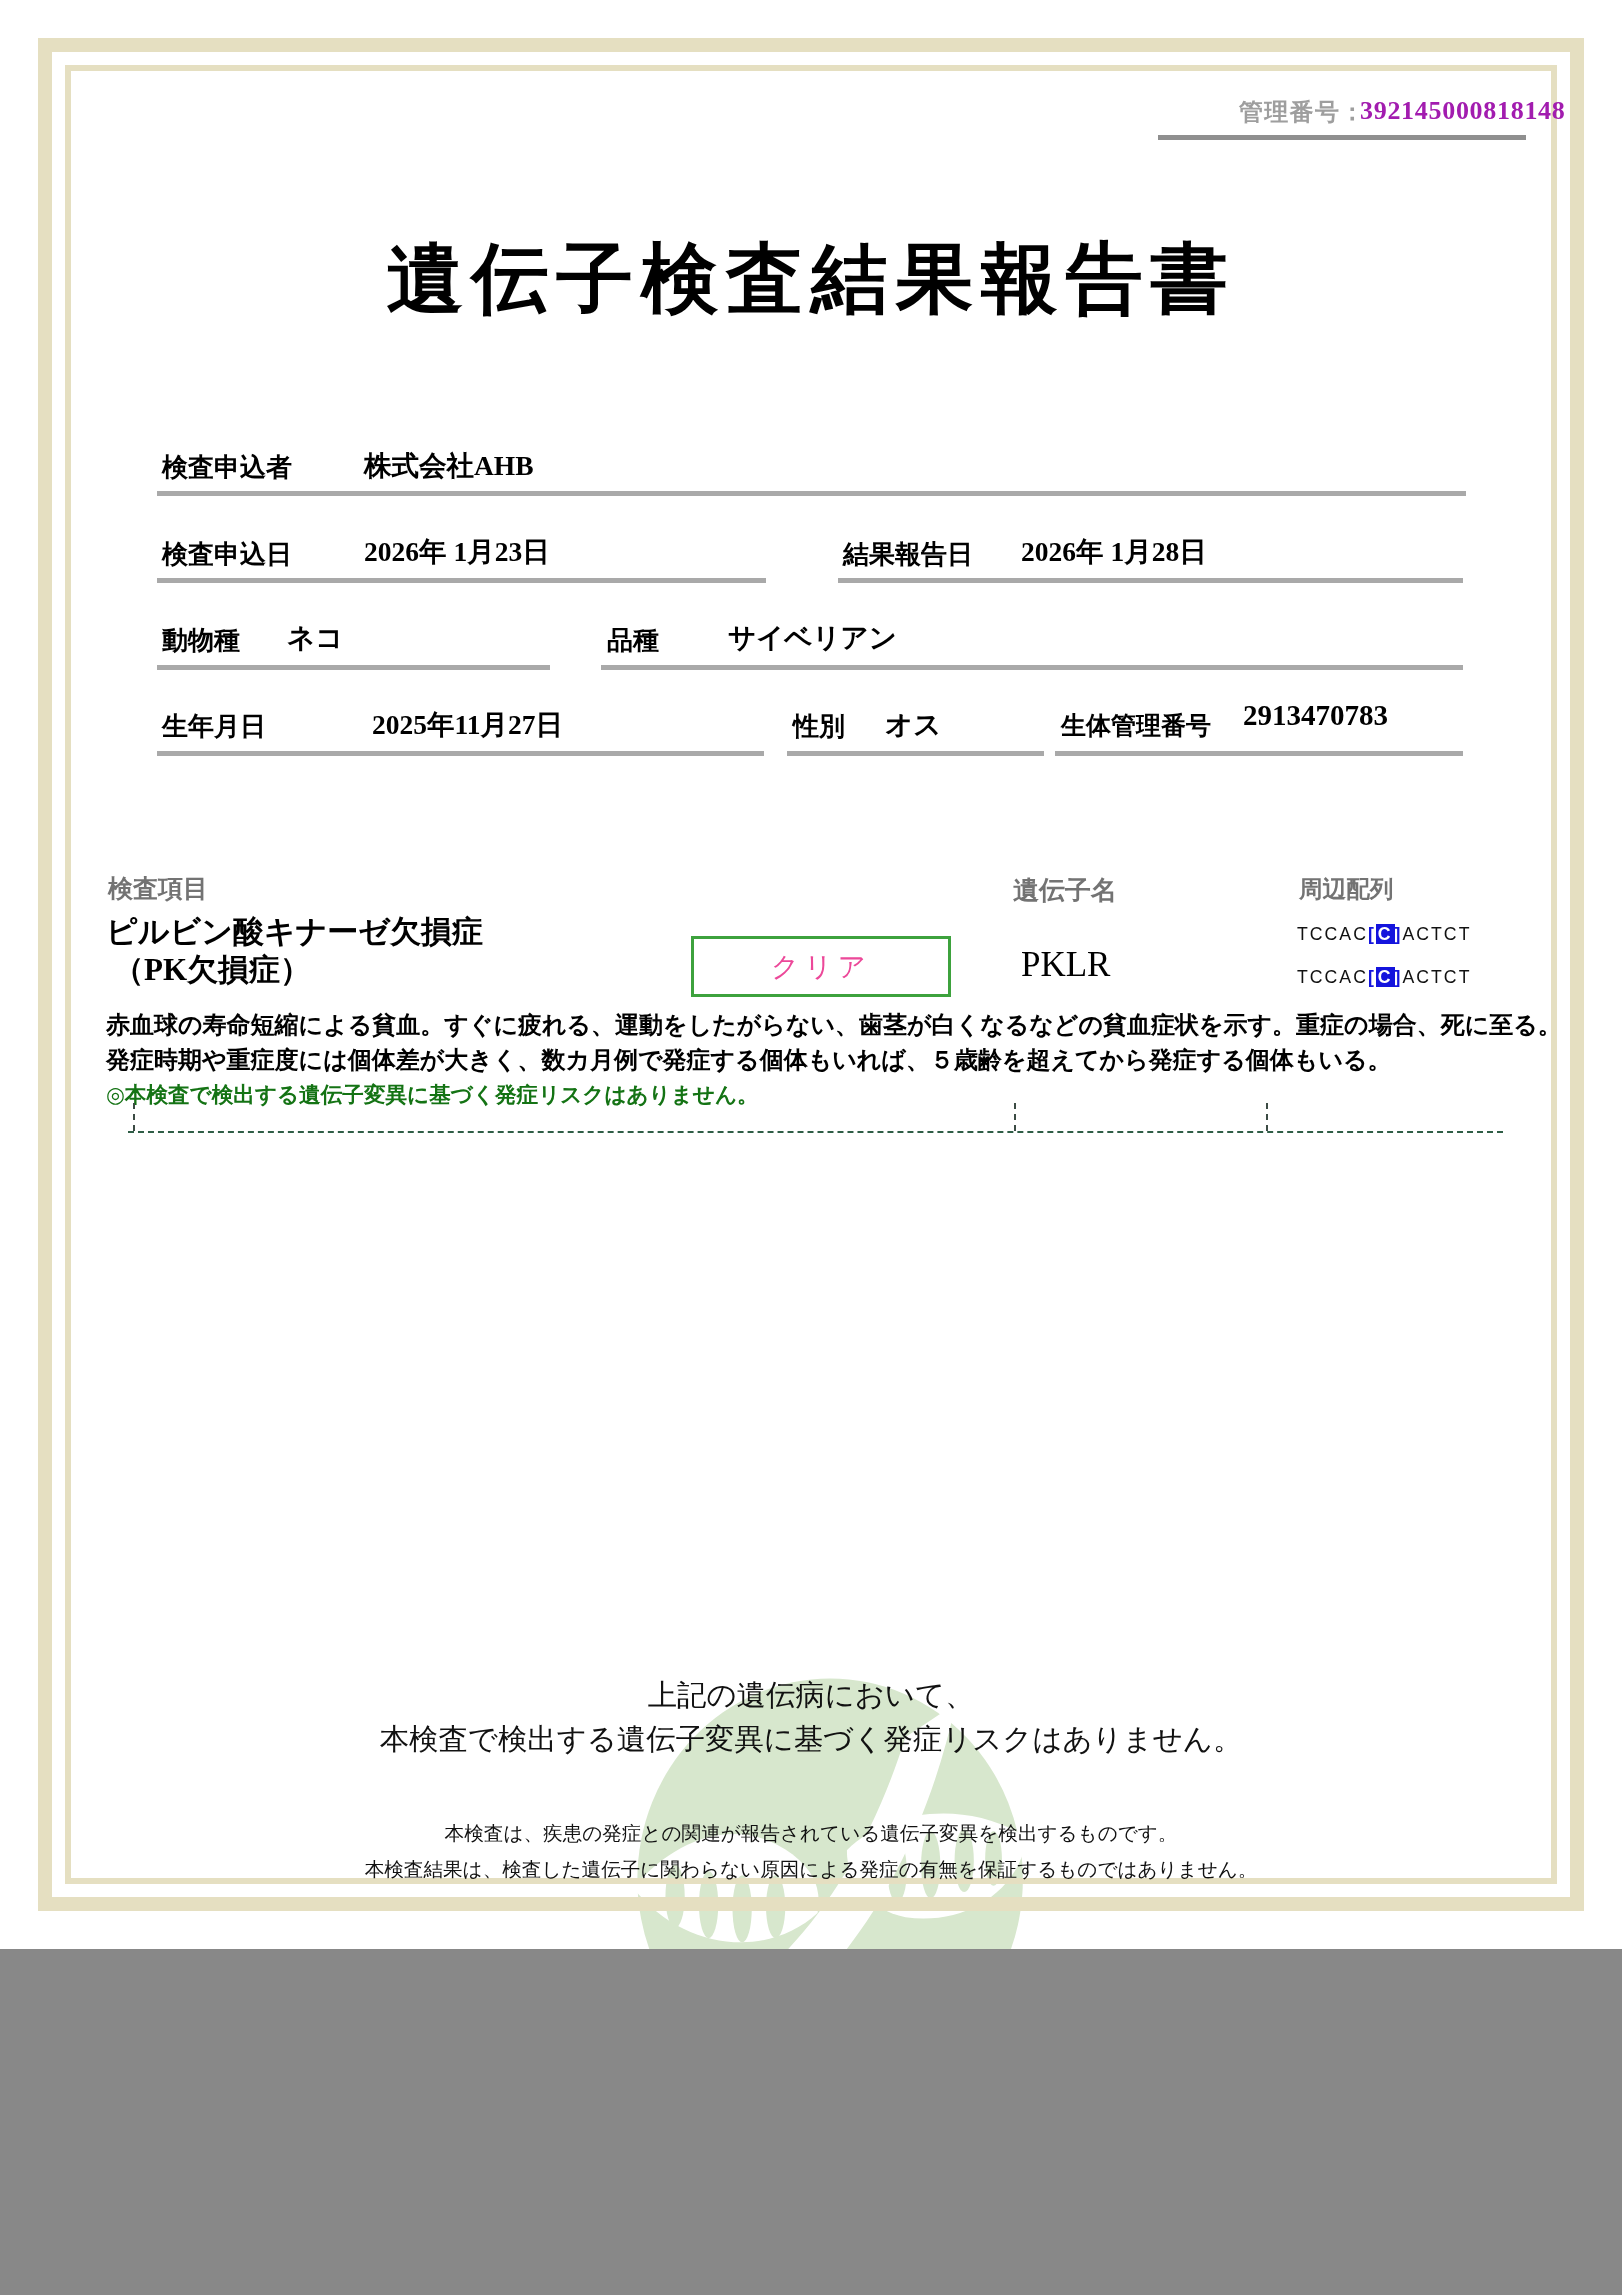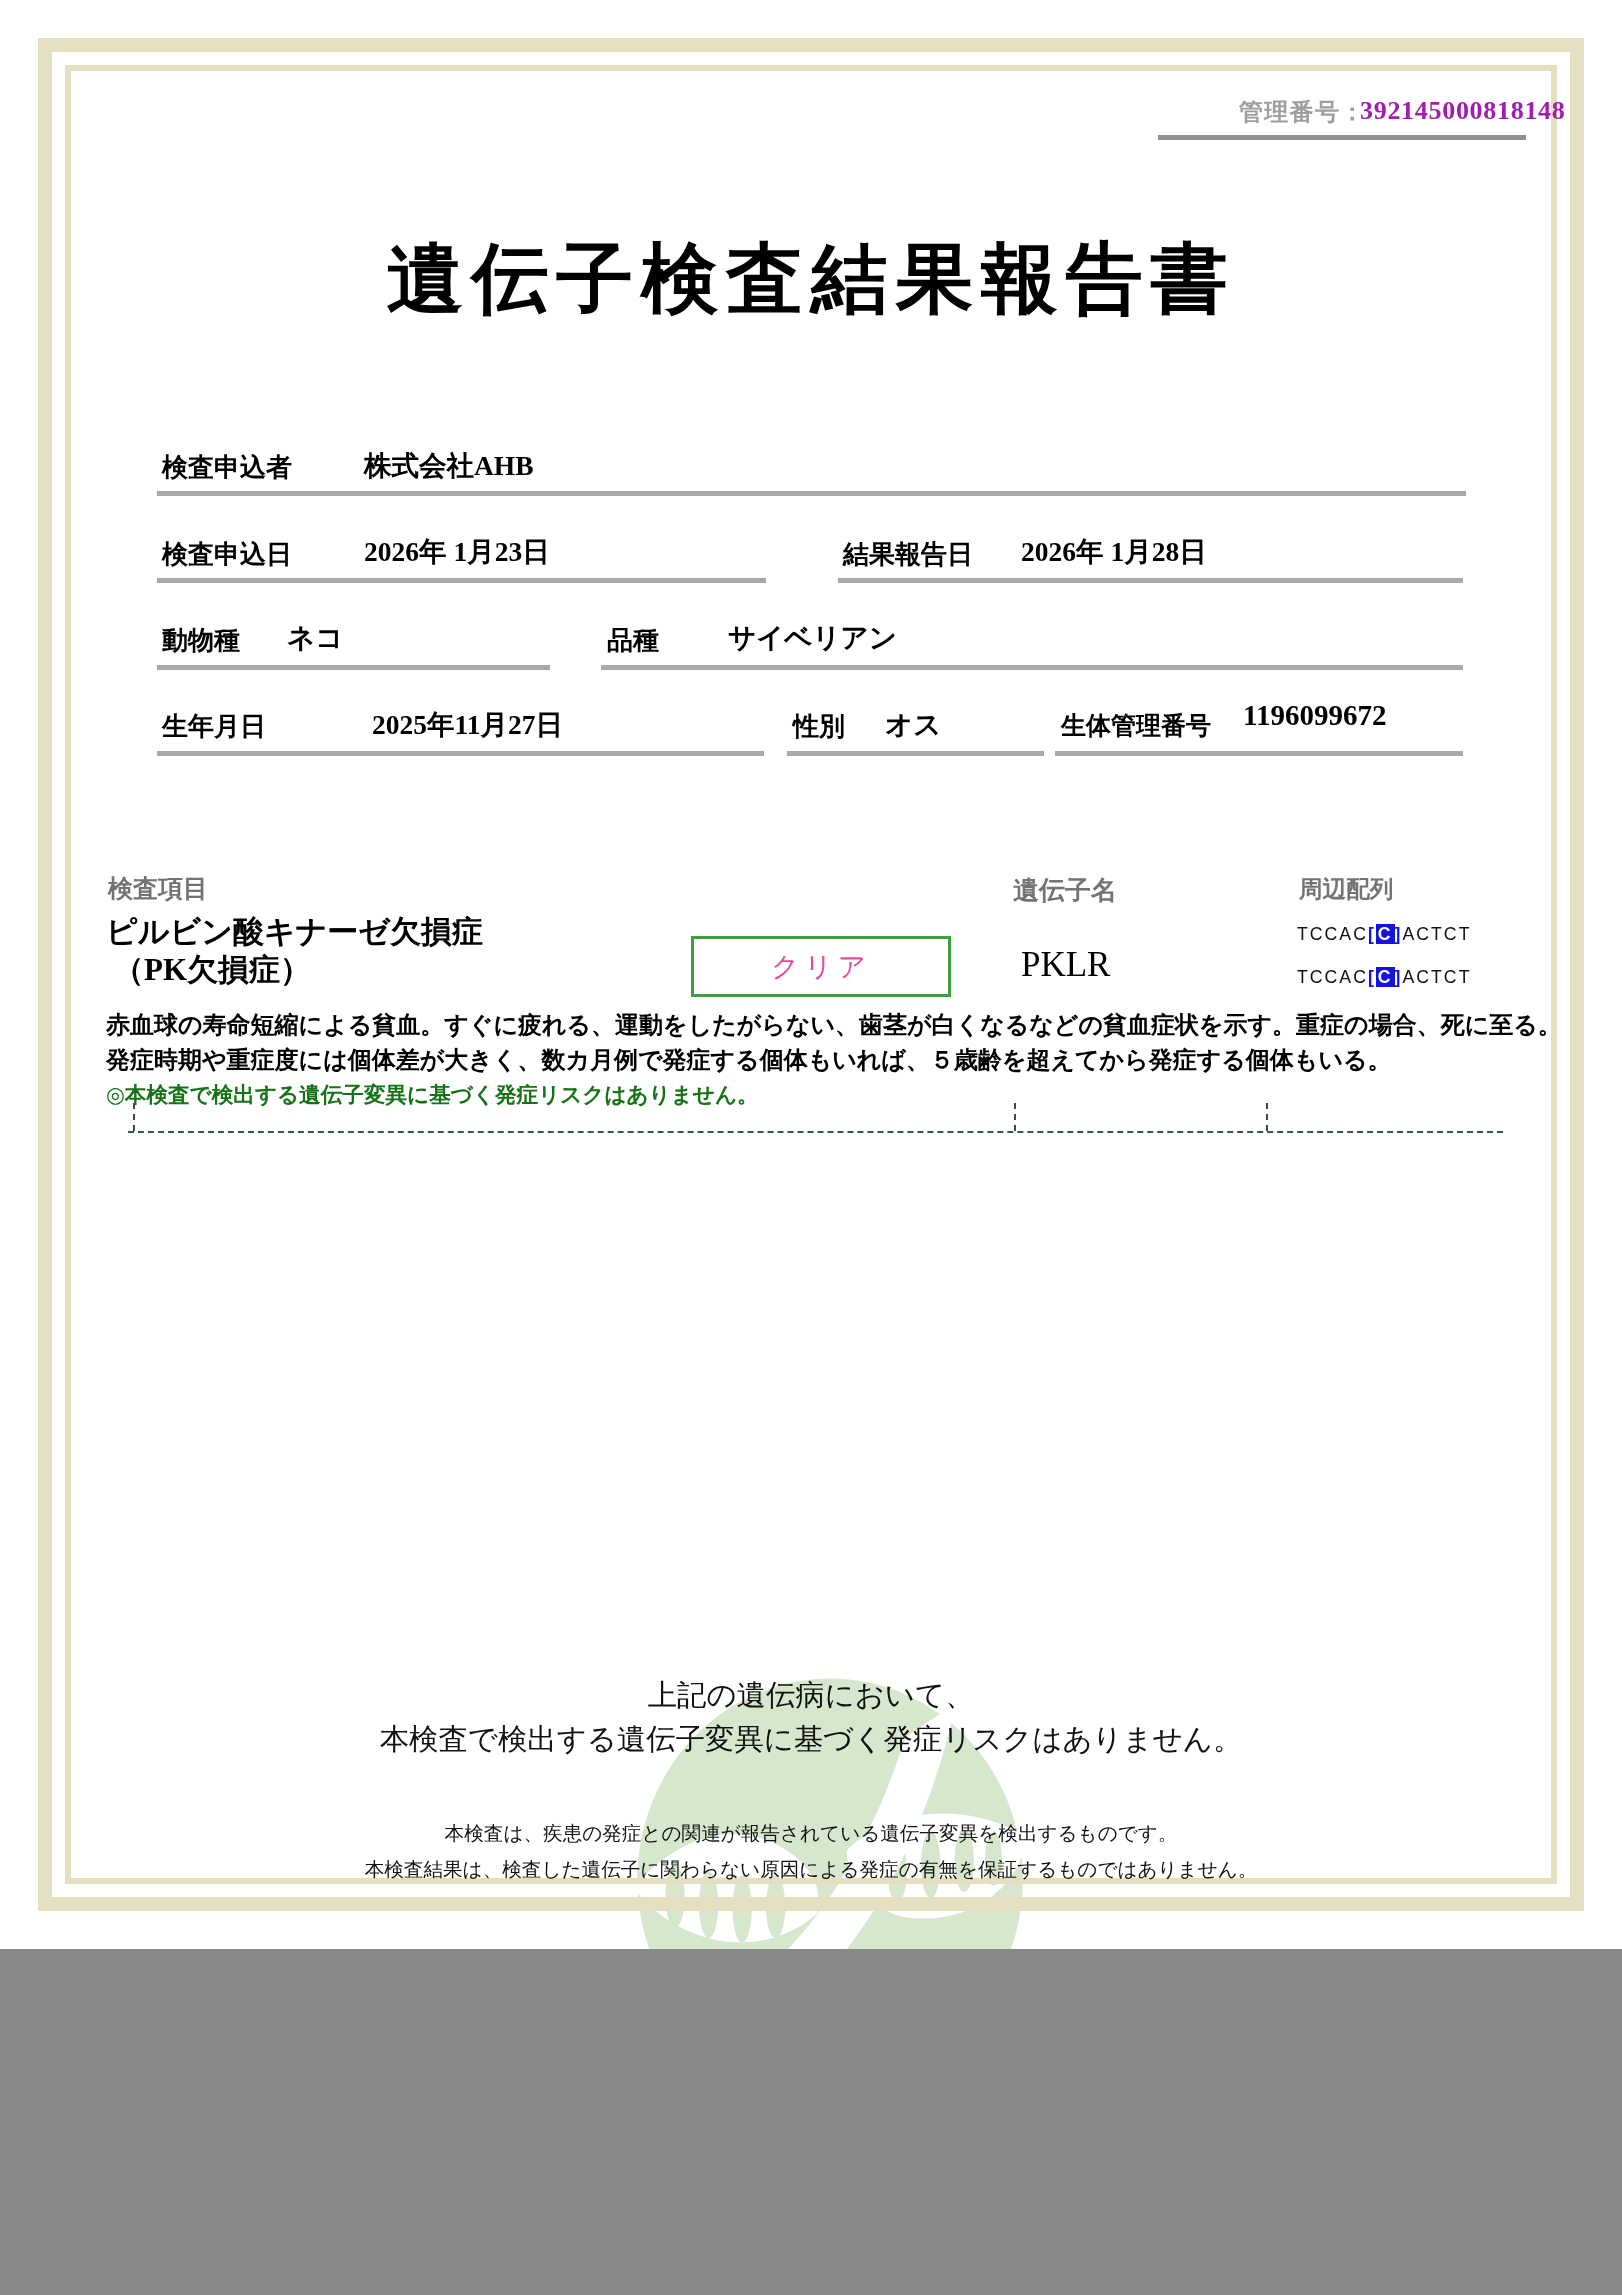--- a/index.html
+++ b/index.html
@@ -112,21 +112,21 @@
   <div class="abs fvalue" style="left:728px;top:620px;">サイベリアン</div>
   <div class="abs gline" style="left:601px;top:665px;width:862px;"></div>
 
   <div class="abs flabel" style="left:162px;top:709px;">生年月日</div>
   <div class="abs fvalue" style="left:372px;top:707px;">2025年11月27日</div>
   <div class="abs gline" style="left:157px;top:751px;width:607px;"></div>
   <div class="abs flabel" style="left:793px;top:709px;">性別</div>
   <div class="abs fvalue" style="left:885px;top:707px;">オス</div>
   <div class="abs gline" style="left:787px;top:751px;width:257px;"></div>
   <div class="abs flabel" style="left:1061px;top:709px;font-size:25px;">生体管理番号</div>
-  <div class="abs fvalue" style="left:1243px;top:699px;font-size:29px;">1196099672</div>
+  <div class="abs fvalue" style="left:1243px;top:699px;font-size:29px;">2913470783</div>
   <div class="abs gline" style="left:1055px;top:751px;width:408px;"></div>
 
   <div class="abs sec-head" style="left:108px;top:872px;">検査項目</div>
   <div class="abs sec-head" style="left:1013px;top:873px;font-size:26px;">遺伝子名</div>
   <div class="abs sec-head" style="left:1299px;top:873px;font-size:23.6px;">周辺配列</div>
 
   <div class="abs item-name" style="left:106px;top:913px;">ピルビン酸キナーゼ欠損症</div>
   <div class="abs item-name" style="left:113px;top:951px;">（PK欠損症）</div>
 
   <div class="abs result-box">

